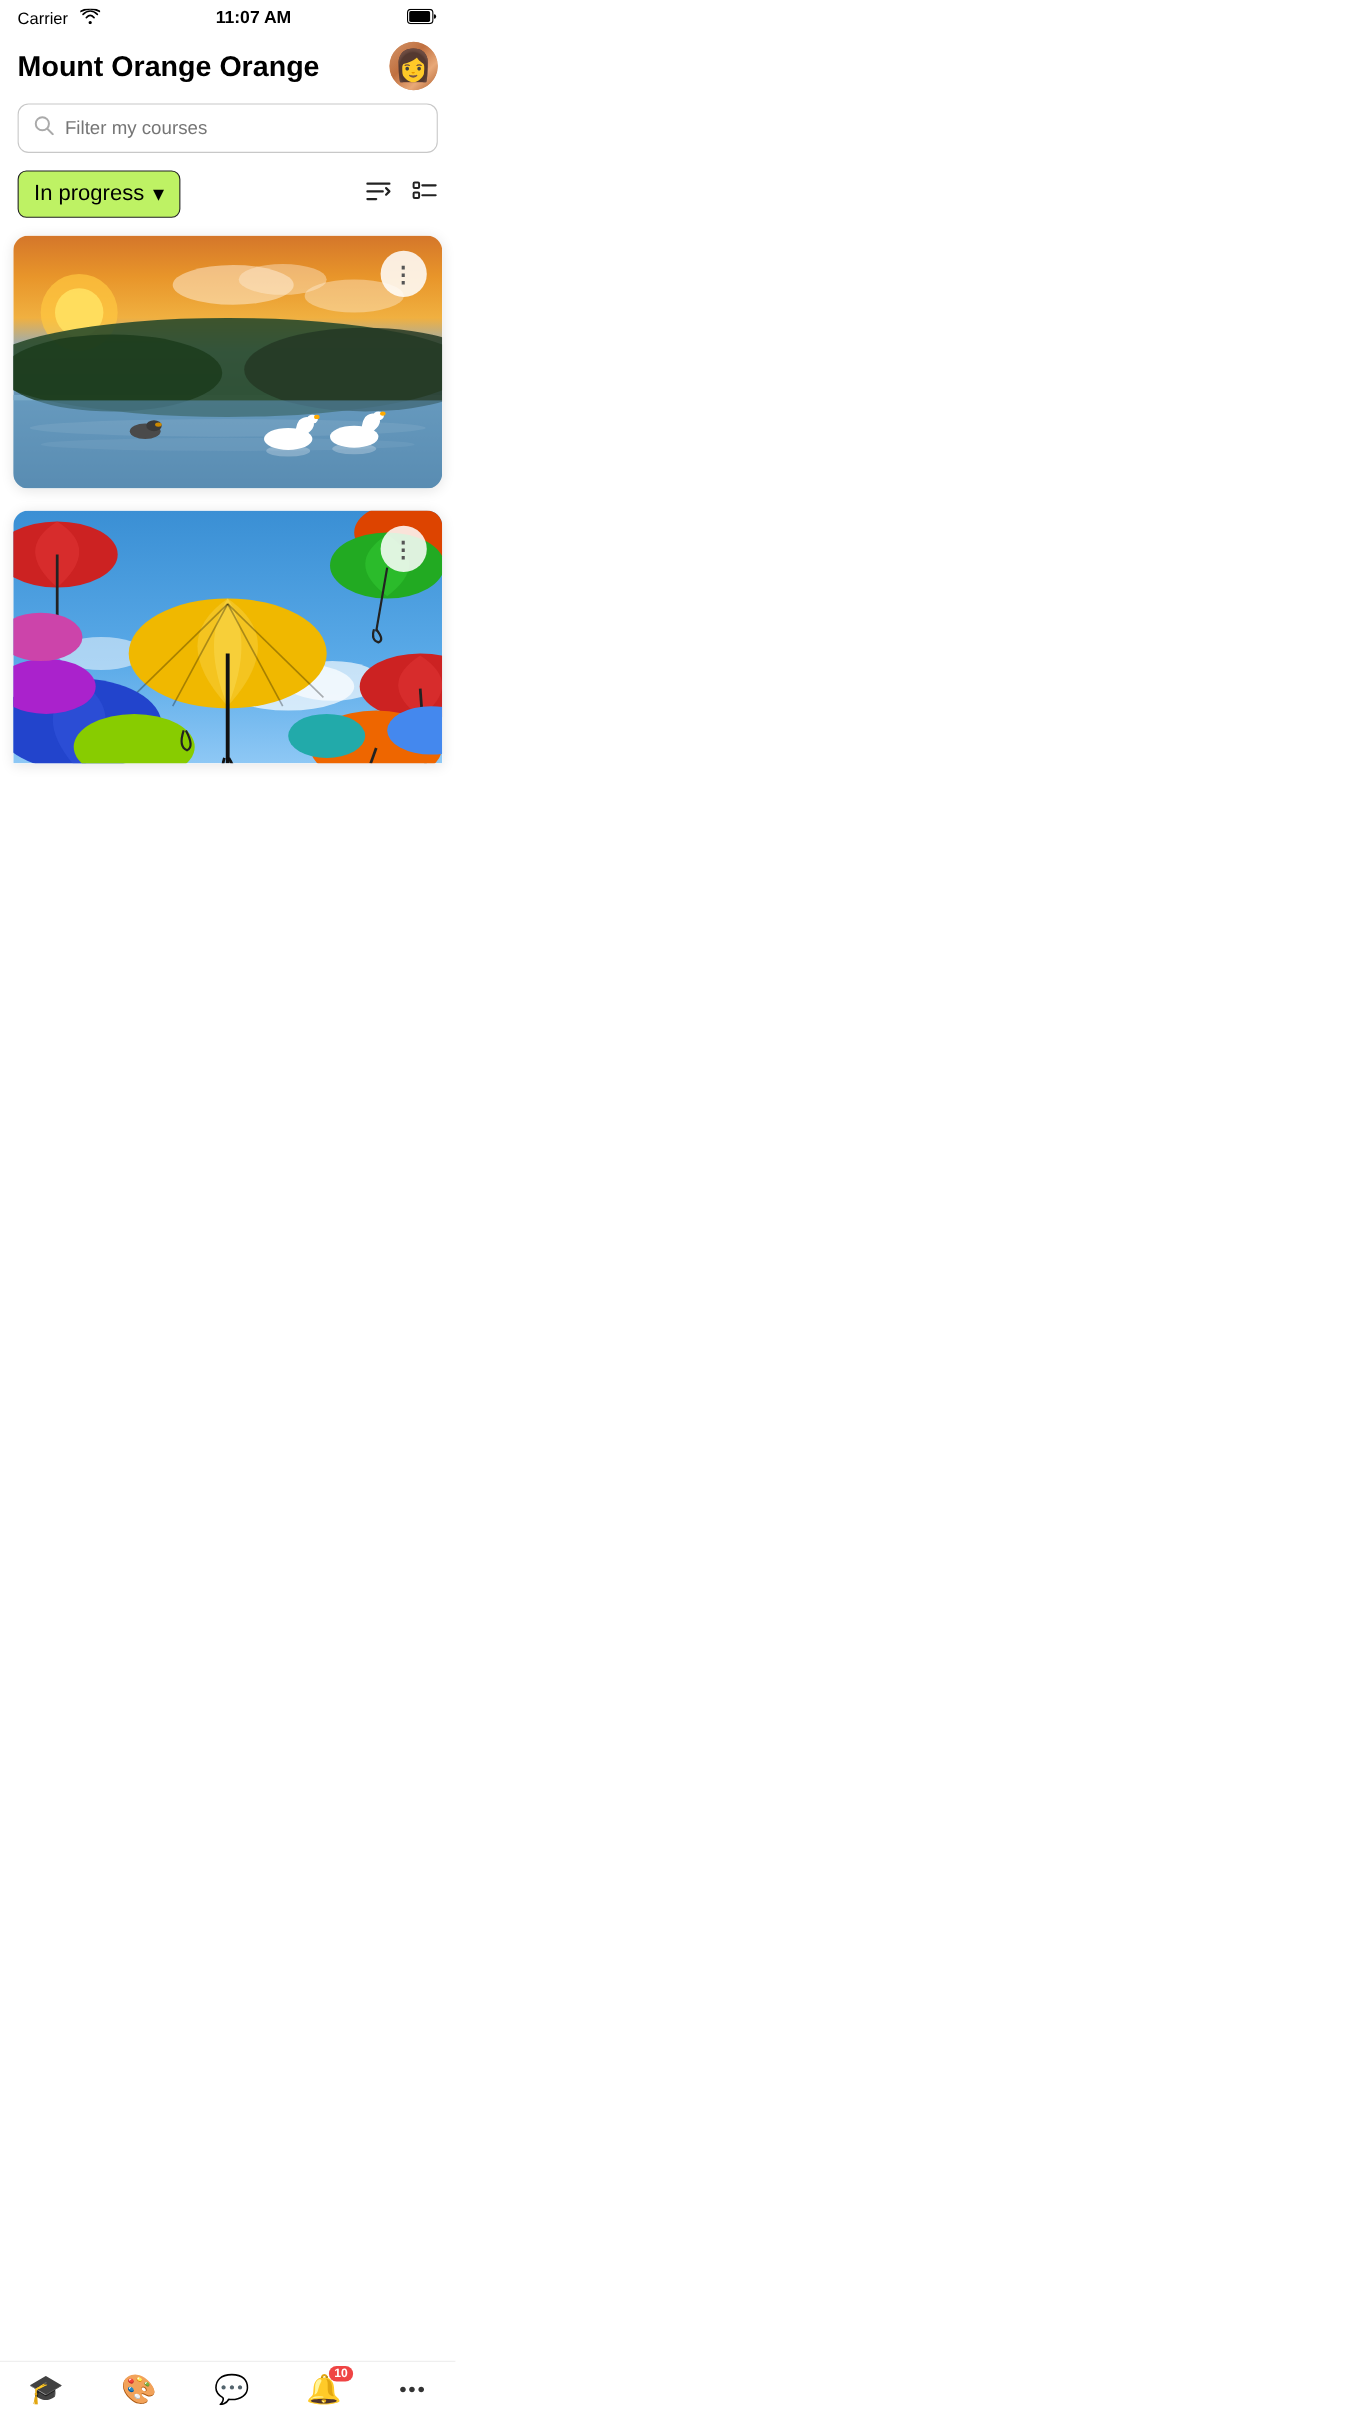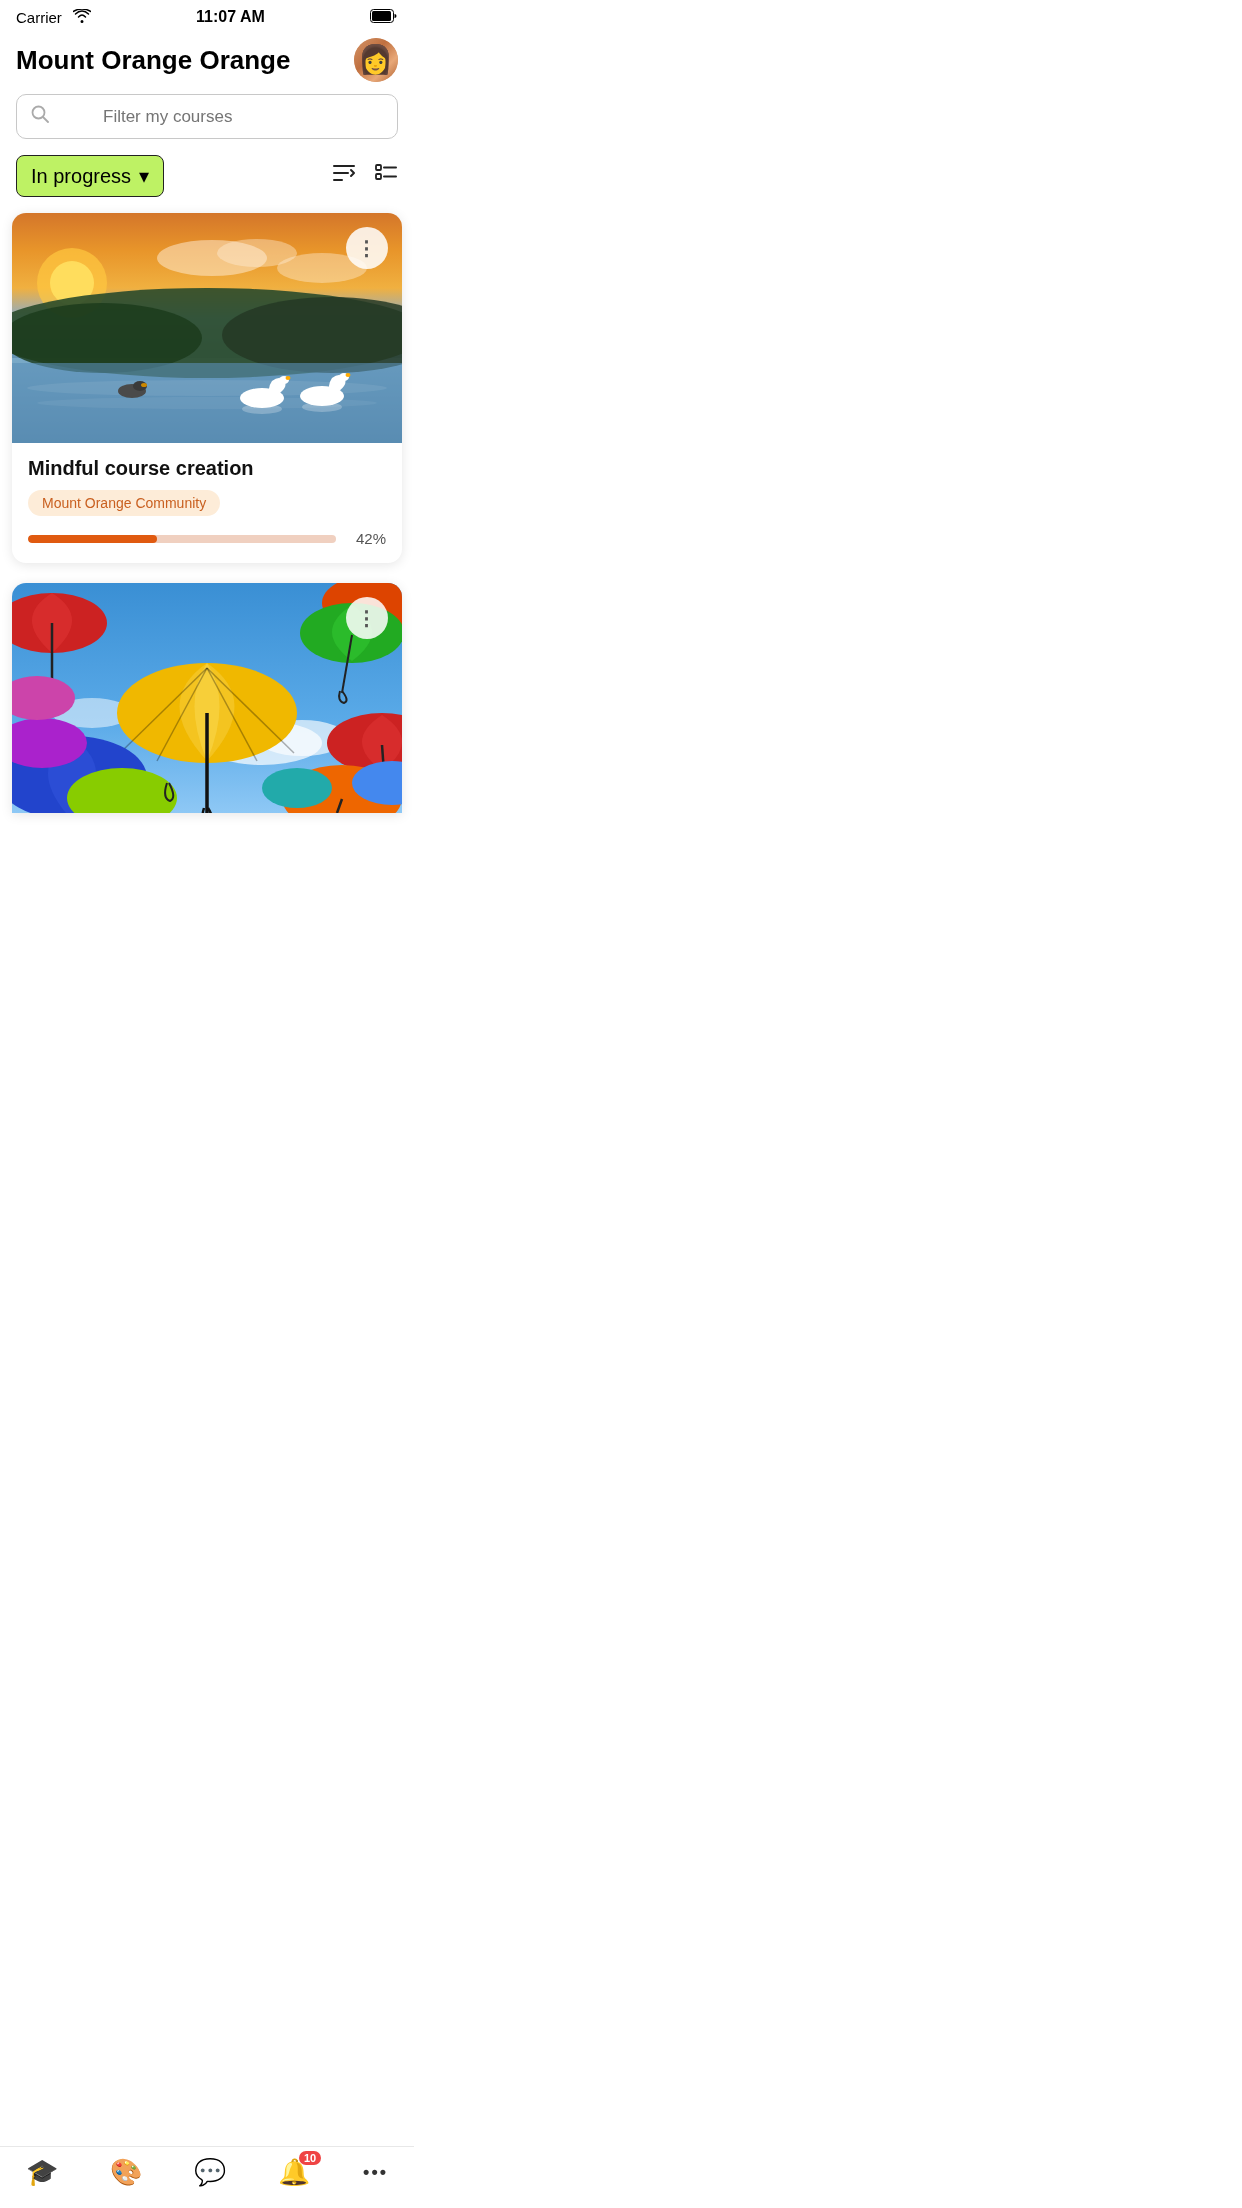--- a/index.html
+++ b/index.html
@@ -78,21 +78,20 @@
       gap: 10px;
     }
     .search-icon-svg { color: #aaa; font-size: 18px; flex-shrink: 0; }
     .search-input {
       border: none;
       outline: none;
       font-size: 17px;
       color: #b91c1c;
       background: transparent;
       width: 100%;
-      margin-left: 44px;
     }
 
     
     .filter-bar {
       display: flex;
       align-items: center;
       justify-content: space-between;
       padding: 4px 16px 16px;
     }
     .filter-dropdown {
@@ -379,30 +378,20 @@
           <ellipse cx="310" cy="183" rx="22" ry="10" fill="white"></ellipse>
           <path d="M320 183 Q338 172 332 165 Q328 159 320 165 Q315 172 318 183" fill="white"></path>
           <ellipse cx="332" cy="164" rx="5" ry="4" fill="white"></ellipse>
           <ellipse cx="336" cy="162" rx="2.5" ry="2" fill="#ffaa00"></ellipse>
 
           <ellipse cx="250" cy="196" rx="20" ry="5" fill="rgba(255,255,255,0.25)"></ellipse>
           <ellipse cx="310" cy="194" rx="20" ry="5" fill="rgba(255,255,255,0.25)"></ellipse>
         </svg>
         <div class="more-btn">⋮</div>
       </div>
-      <div class="course-info">
-        <div class="course-title">Mindful course creation</div>
-        <div class="course-tag">Mount Orange Community</div>
-        <div class="progress-row">
-          <div class="progress-bar-bg">
-            <div class="progress-bar-fill" style="width: 42%"></div>
-          </div>
-          <span class="progress-pct">42%</span>
-        </div>
-      </div>
     </div>
 
     <div class="course-card-partial course-card">
       <div class="course-image">
         <svg width="100%" height="100%" viewBox="0 0 390 230" xmlns="http://www.w3.org/2000/svg">
           <defs>
             <linearGradient id="blueSky" x1="0" y1="0" x2="0" y2="1">
               <stop offset="0%" stop-color="#3a8fd4"></stop>
               <stop offset="60%" stop-color="#5aaae8"></stop>
               <stop offset="100%" stop-color="#8ec8f5"></stop>

